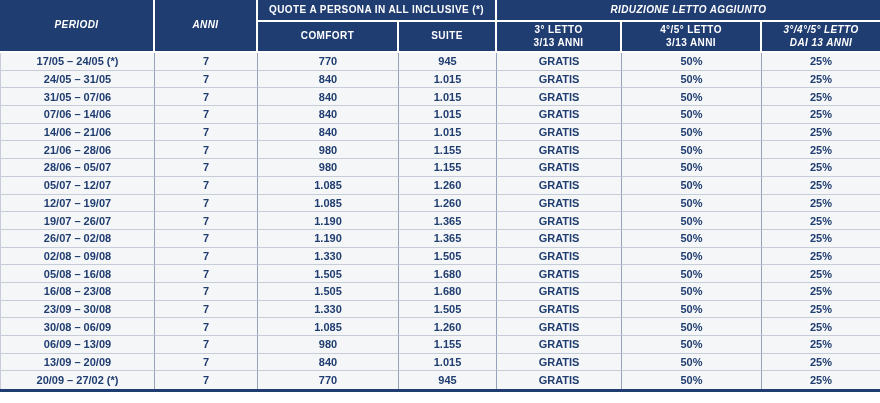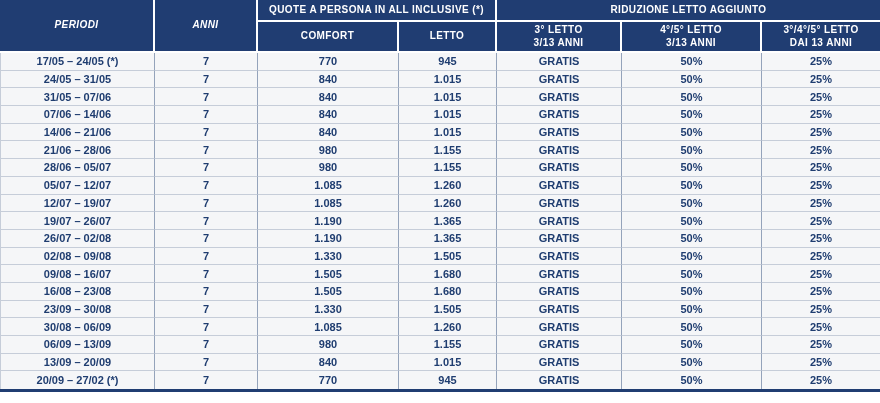--- a/index.html
+++ b/index.html
@@ -26,21 +26,21 @@
     vertical-align: middle;
     border-right: 2px solid #ffffff;
     border-bottom: 2px solid #ffffff;
     padding: 2px 2px;
     line-height: 1.25;
     margin-top: 22px;
   }
   thead tr.group-row th { height: 22px; }
   thead tr.sub-row th { height: 22px; }
   thead th.rowspan2 { height: 44px; font-style: italic; }
-  thead th:last-child { border-right: none; }
+  thead th:last-child { border-right: none; font-style: italic; }
   
   tbody td {
     background: #f5f6f8;
     color: #1f3d70;
     font-weight: bold;
     font-size: 11px;
     text-align: center;
     vertical-align: middle;
     height: 17.7px;
     padding: 0 2px;
@@ -68,21 +68,21 @@
   </colgroup>
   <thead>
     <tr class="group-row">
       <th class="rowspan2" rowspan="2">PERIODI</th>
       <th class="rowspan2" rowspan="2">ANNI</th>
       <th colspan="2">QUOTE A PERSONA IN ALL INCLUSIVE (*)</th>
       <th colspan="3">RIDUZIONE LETTO AGGIUNTO</th>
     </tr>
     <tr class="sub-row">
       <th>COMFORT</th>
-      <th>LETTO</th>
+      <th>SUITE</th>
       <th>
         <span>3° LETTO</span><br>
         <span>3/13 ANNI</span>
       </th>
       <th>
         <span>4°/5° LETTO</span><br>
         <span>3/13 ANNI</span>
       </th>
       <th>
         <span>3°/4°/5° LETTO</span><br>
@@ -193,21 +193,21 @@
       <tr>
         <td>02/08 – 09/08</td>
         <td>7</td>
         <td>1.330</td>
         <td>1.505</td>
         <td>GRATIS</td>
         <td>50%</td>
         <td>25%</td>
       </tr>
       <tr>
-        <td>09/08 – 16/07</td>
+        <td>05/08 – 16/08</td>
         <td>7</td>
         <td>1.505</td>
         <td>1.680</td>
         <td>GRATIS</td>
         <td>50%</td>
         <td>25%</td>
       </tr>
       <tr>
         <td>16/08 – 23/08</td>
         <td>7</td>

